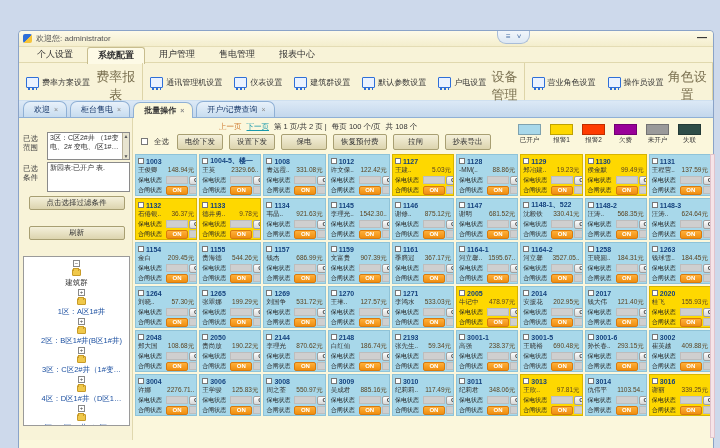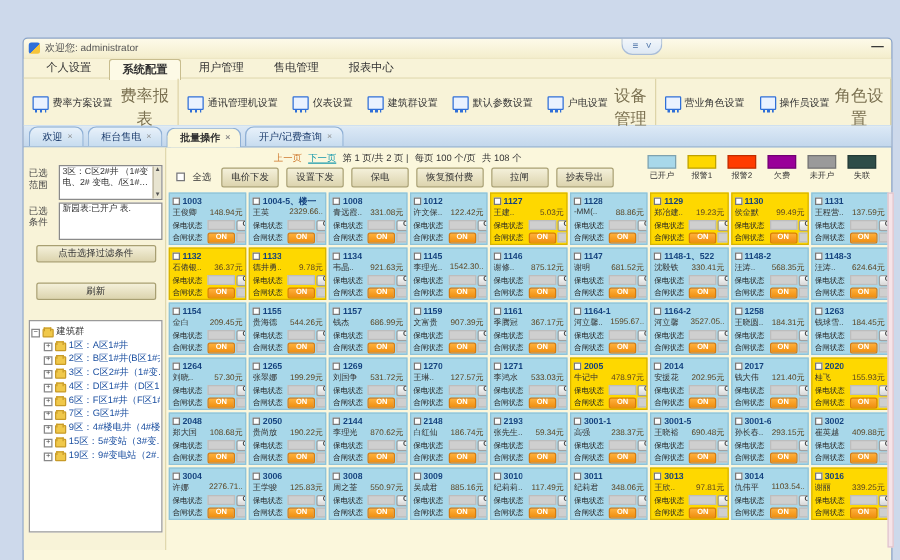--- a/index.html
+++ b/index.html
@@ -60,21 +60,21 @@
   .lb2 { height:30px; }
   .lb-scroll { position:absolute; right:0; top:0; bottom:0; width:7px;
     background:#e8e4d0; border-left:1px solid #b8b098; display:flex;
     flex-direction:column; justify-content:space-between; align-items:center; }
   .lb-scroll span { font-size:5px; color:#555; line-height:6px; }
   .side-btn { display:block; margin:4px auto 16px; width:96px; height:14px;
     background:linear-gradient(#f4f0da,#dcd4ae); border:1px solid #a89f72;
     border-radius:2px; font-size:7.5px; color:#333; text-align:center; line-height:12px; }
   .treebox { margin-top:5px; height:170px; background:#fff; border:1px solid #9a9a9a;
     padding:2px 1px; overflow:hidden; }
-  .tree-row { display:flex; align-items:flex-end; gap:2px; margin:1px 0; white-space:nowrap; }
+  .tree-row { display:flex; align-items:center; gap:2px; margin:1px 0; white-space:nowrap;flex-direction:column; }
   .tree-row.child { margin-left:10px; }
   .expander { width:7px; height:7px; flex:none; border:1px solid #888; background:#fff;
     font-size:6px; line-height:5px; text-align:center; color:#444; }
   .folder { width:9px; height:7px; flex:none; background:#f0c84a;
     border:1px solid #c89b28; border-radius:1px; position:relative; }
   .folder:before { content:""; position:absolute; top:-2px; left:0; width:4px; height:2px;
     background:#f0c84a; border:1px solid #c89b28; border-bottom:none; }
   .tree-lbl { font-size:7.5px; color:#1b4fa0; overflow:hidden; }
   .tree-row.root .tree-lbl { color:#333; }
   

